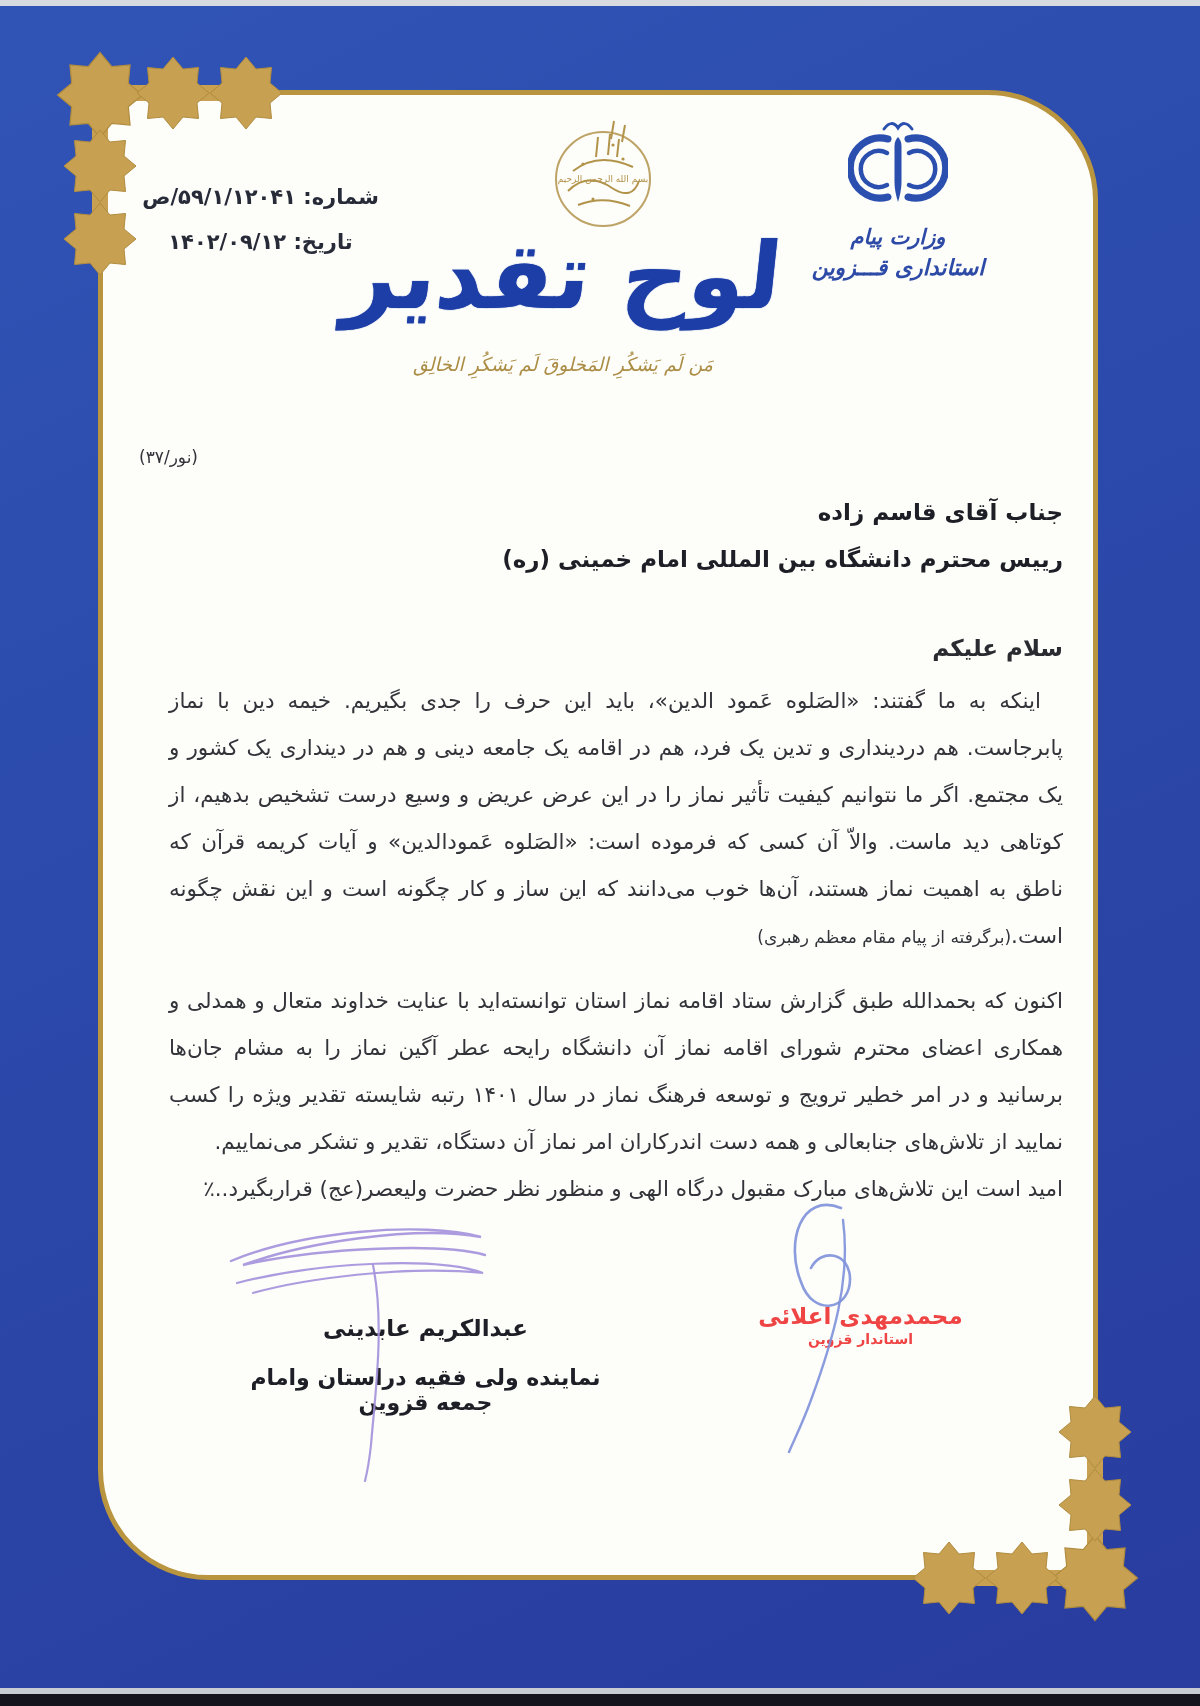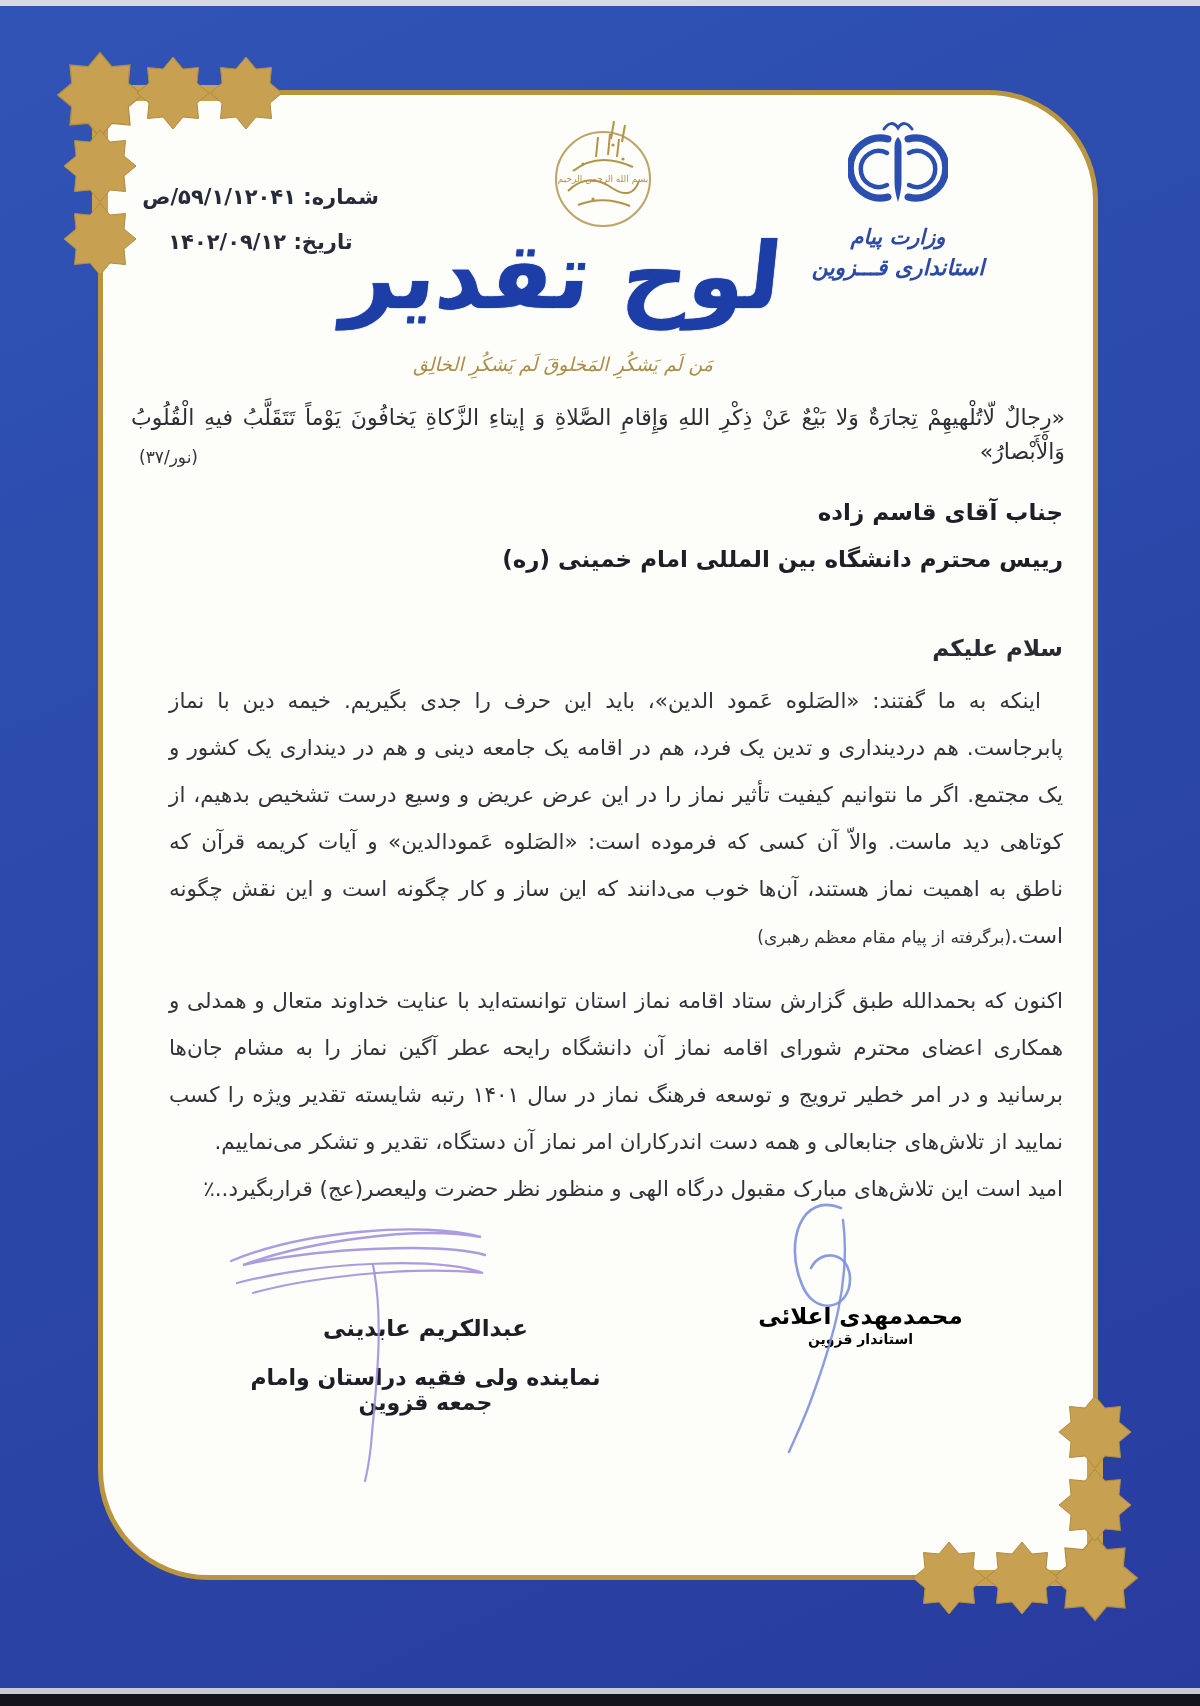--- a/index.html
+++ b/index.html
@@ -34,21 +34,21 @@
     text-align:justify;text-align-last:justify;line-height:34px;}
   .verse-cite{position:absolute;top:352px;left:36px;font-size:17px;color:#33343a;}
   .recipient-name{position:absolute;top:404px;right:30px;font-size:23px;font-weight:bold;color:#1e1f26;}
   .recipient-title{position:absolute;top:451px;right:30px;font-size:23px;font-weight:bold;color:#1e1f26;}
   .salutation{position:absolute;top:540px;right:30px;font-size:23px;font-weight:600;color:#2a2b31;}
   .body-text{position:absolute;top:582px;right:30px;left:30px;color:#33343a;margin-left:36px;}
   .body-text p{margin:0;font-size:21.5px;line-height:47px;text-align:justify;}
   .body-text p.p1{text-indent:22px;margin-bottom:16px;}
   .cite-note{font-size:17px;}
   .sig-right{position:absolute;left:635px;top:1208px;width:245px;text-align:center;
-    font-weight:bold;color:#000000;}
+    font-weight:bold;color:#ef4444;}
   .sig-right .name{font-size:23px;}
   .sig-right .role{font-size:14px;margin-top:2px;}
   .sig-left{position:absolute;left:125px;top:1220px;width:395px;text-align:center;
     font-weight:bold;color:#1e1f26;}
   .sig-left .name{font-size:23px;}
   .sig-left .role{font-size:22px;margin-top:24px;}
   .sig-scribble{position:absolute;z-index:6;pointer-events:none;}
 </style>
 </head>
 <body>
@@ -93,21 +93,20 @@
     </svg>
 
     <div class="ministry">
       <div class="l1">وزارت پیام</div>
       <div class="l2">استانداری قـــزوین</div>
     </div>
 
     <div class="big-title">لوح تقدیر</div>
     <div class="sub-title">مَن لَم یَشکُرِ المَخلوقَ لَم یَشکُرِ الخالِق</div>
 
-    <div class="verse">«رِجالٌ لّاتُلْهیهِمْ تِجارَةٌ وَلا بَیْعٌ عَنْ ذِکْرِ اللهِ وَإِقامِ الصَّلاةِ وَ إیتاءِ الزَّکاةِ یَخافُونَ یَوْماً تَتَقَلَّبُ فیهِ الْقُلُوبُ وَالْأَبْصارُ»</div>
     <div class="verse-cite">(نور/۳۷)</div>
 
     <div class="recipient-name">جناب آقای قاسم زاده</div>
     <div class="recipient-title">رییس محترم دانشگاه بین المللی امام خمینی (ره)</div>
 
     <div class="salutation">سلام علیکم</div>
 
     <div class="body-text">
       <p class="p1"><span>اینکه به ما گفتند: «الصَلوه عَمود الدین»، باید این حرف را جدی بگیریم. خیمه دین با نماز پابرجاست. هم دردینداری و تدین یک فرد، هم در اقامه یک جامعه دینی و هم در دینداری یک کشور و یک مجتمع. اگر ما نتوانیم کیفیت تأثیر نماز را در این عرض عریض و وسیع درست تشخیص بدهیم، از کوتاهی دید ماست. والاّ آن کسی که فرموده است: «الصَلوه عَمودالدین» و آیات کریمه قرآن که ناطق به اهمیت نماز هستند، آن‌ها خوب می‌دانند که این ساز و کار چگونه است و این نقش چگونه است.</span><span class="cite-note">(برگرفته از پیام مقام معظم رهبری)</span></p>
       <p>اکنون که بحمدالله طبق گزارش ستاد اقامه نماز استان توانسته‌اید با عنایت خداوند متعال و همدلی و همکاری اعضای محترم شورای اقامه نماز آن دانشگاه رایحه عطر آگین نماز را به مشام جان‌ها برسانید و در امر خطیر ترویج و توسعه فرهنگ نماز در سال ۱۴۰۱ رتبه شایسته تقدیر ویژه را کسب نمایید از تلاش‌های جنابعالی و همه دست اندرکاران امر نماز آن دستگاه، تقدیر و تشکر می‌نماییم.</p>

